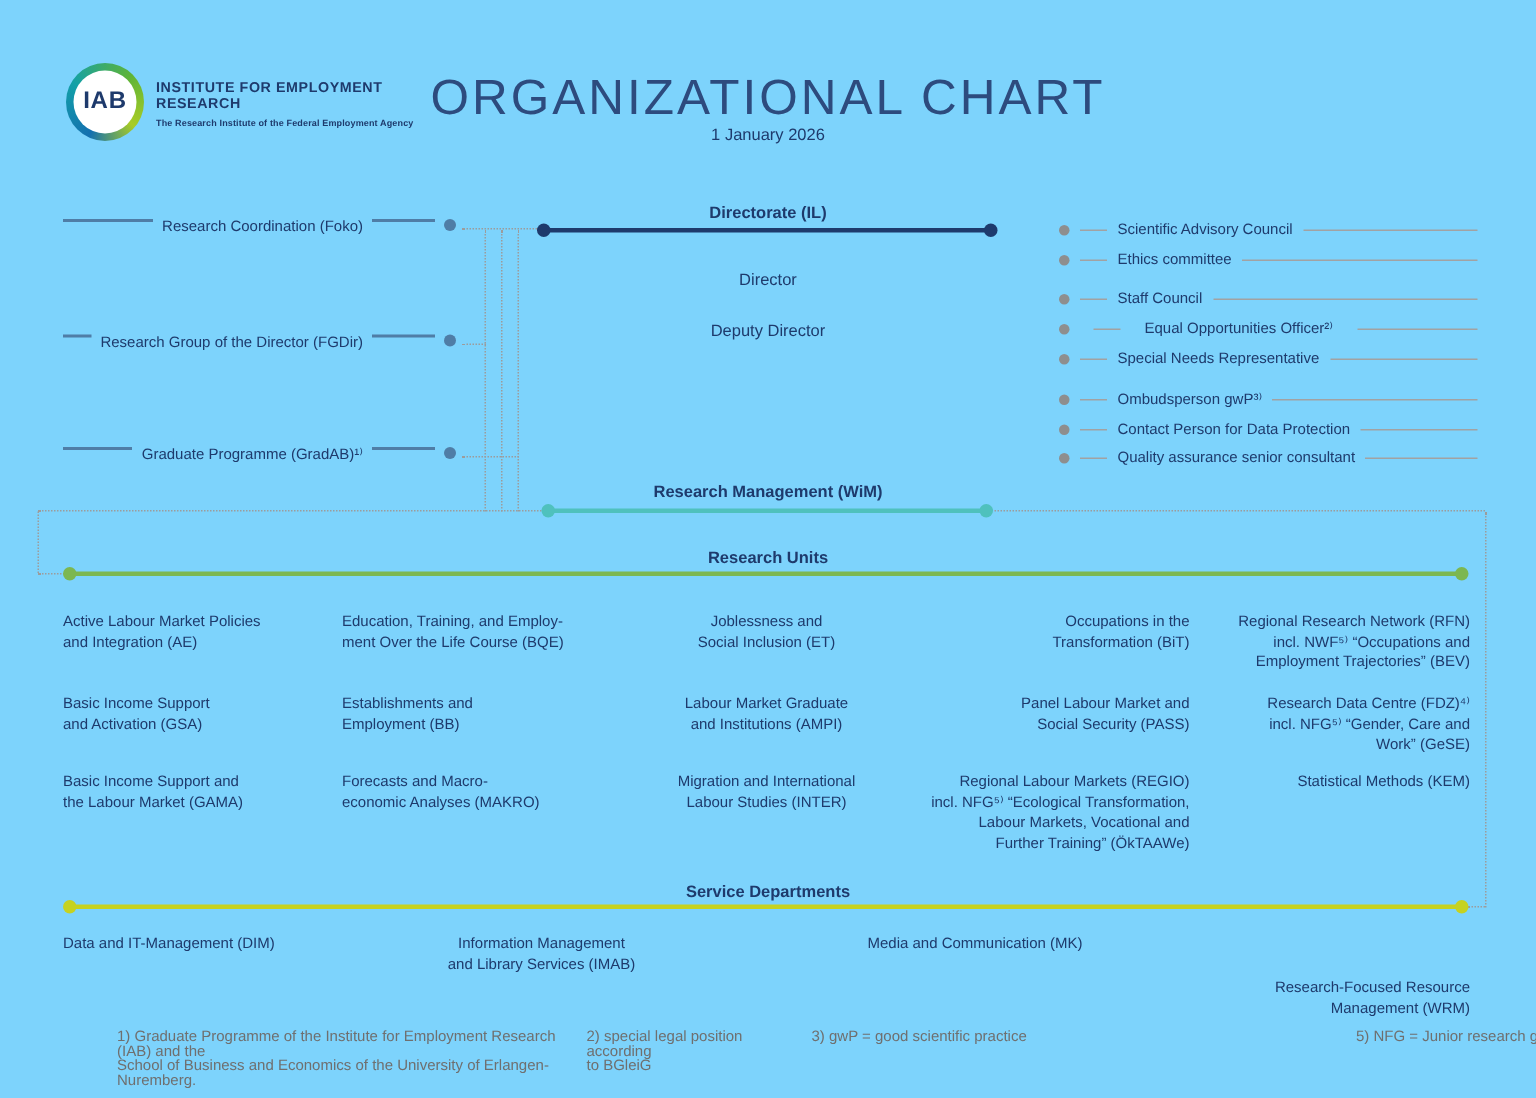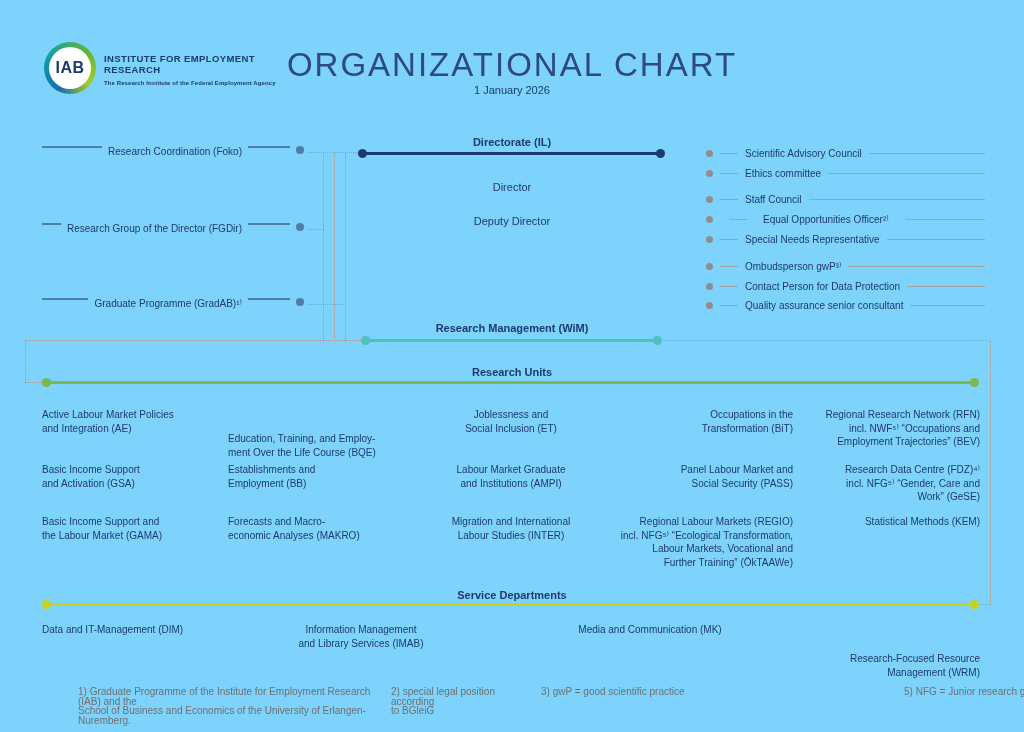--- a/index.html
+++ b/index.html
@@ -166,21 +166,21 @@
 
   <div class="abs" style="left:42px;top:408px;width:190px;">
     <div class="abs cell" style="top:0;width:100%;">Active Labour Market Policies
 and Integration (AE)</div>
     <div class="abs cell" style="top:55px;width:100%;">Basic Income Support
 and Activation (GSA)</div>
     <div class="abs cell" style="top:107px;width:100%;">Basic Income Support and
 the Labour Market (GAMA)</div>
   </div>
   <div class="abs" style="left:228px;top:408px;width:190px;">
-    <div class="abs cell" style="top:0;width:100%;margin-top:24px;">Education, Training, and Employ-
+    <div class="abs cell" style="top:0;width:100%;">Education, Training, and Employ-
 ment Over the Life Course (BQE)</div>
     <div class="abs cell" style="top:55px;width:100%;">Establishments and
 Employment (BB)</div>
     <div class="abs cell" style="top:107px;width:100%;">Forecasts and Macro-
 economic Analyses (MAKRO)</div>
   </div>
   <div class="abs" style="left:421px;top:408px;width:180px;text-align:center;">
     <div class="abs cell" style="top:0;width:100%;">Joblessness and
 Social Inclusion (ET)</div>
     <div class="abs cell" style="top:55px;width:100%;">Labour Market Graduate

